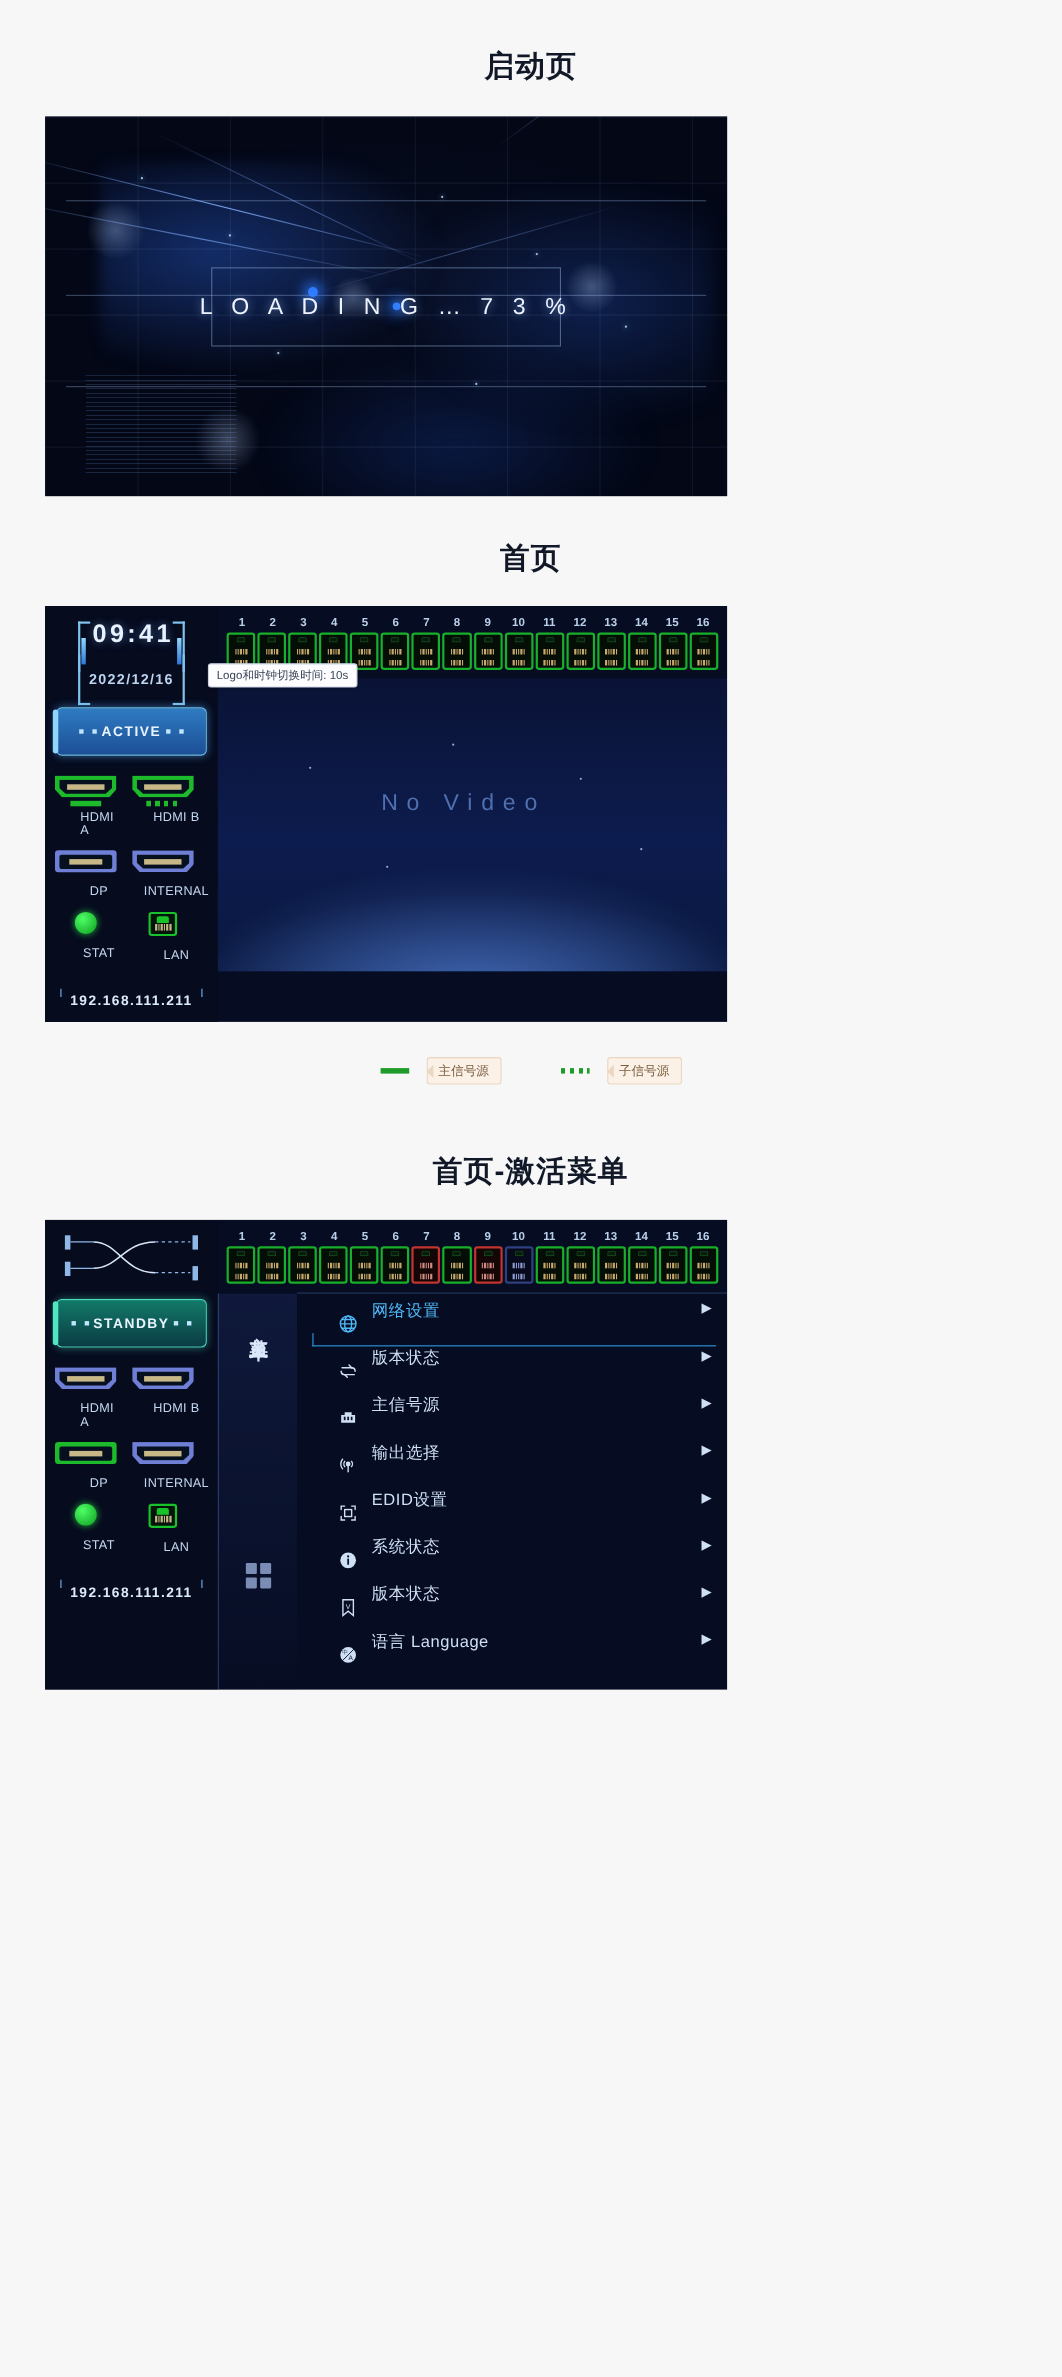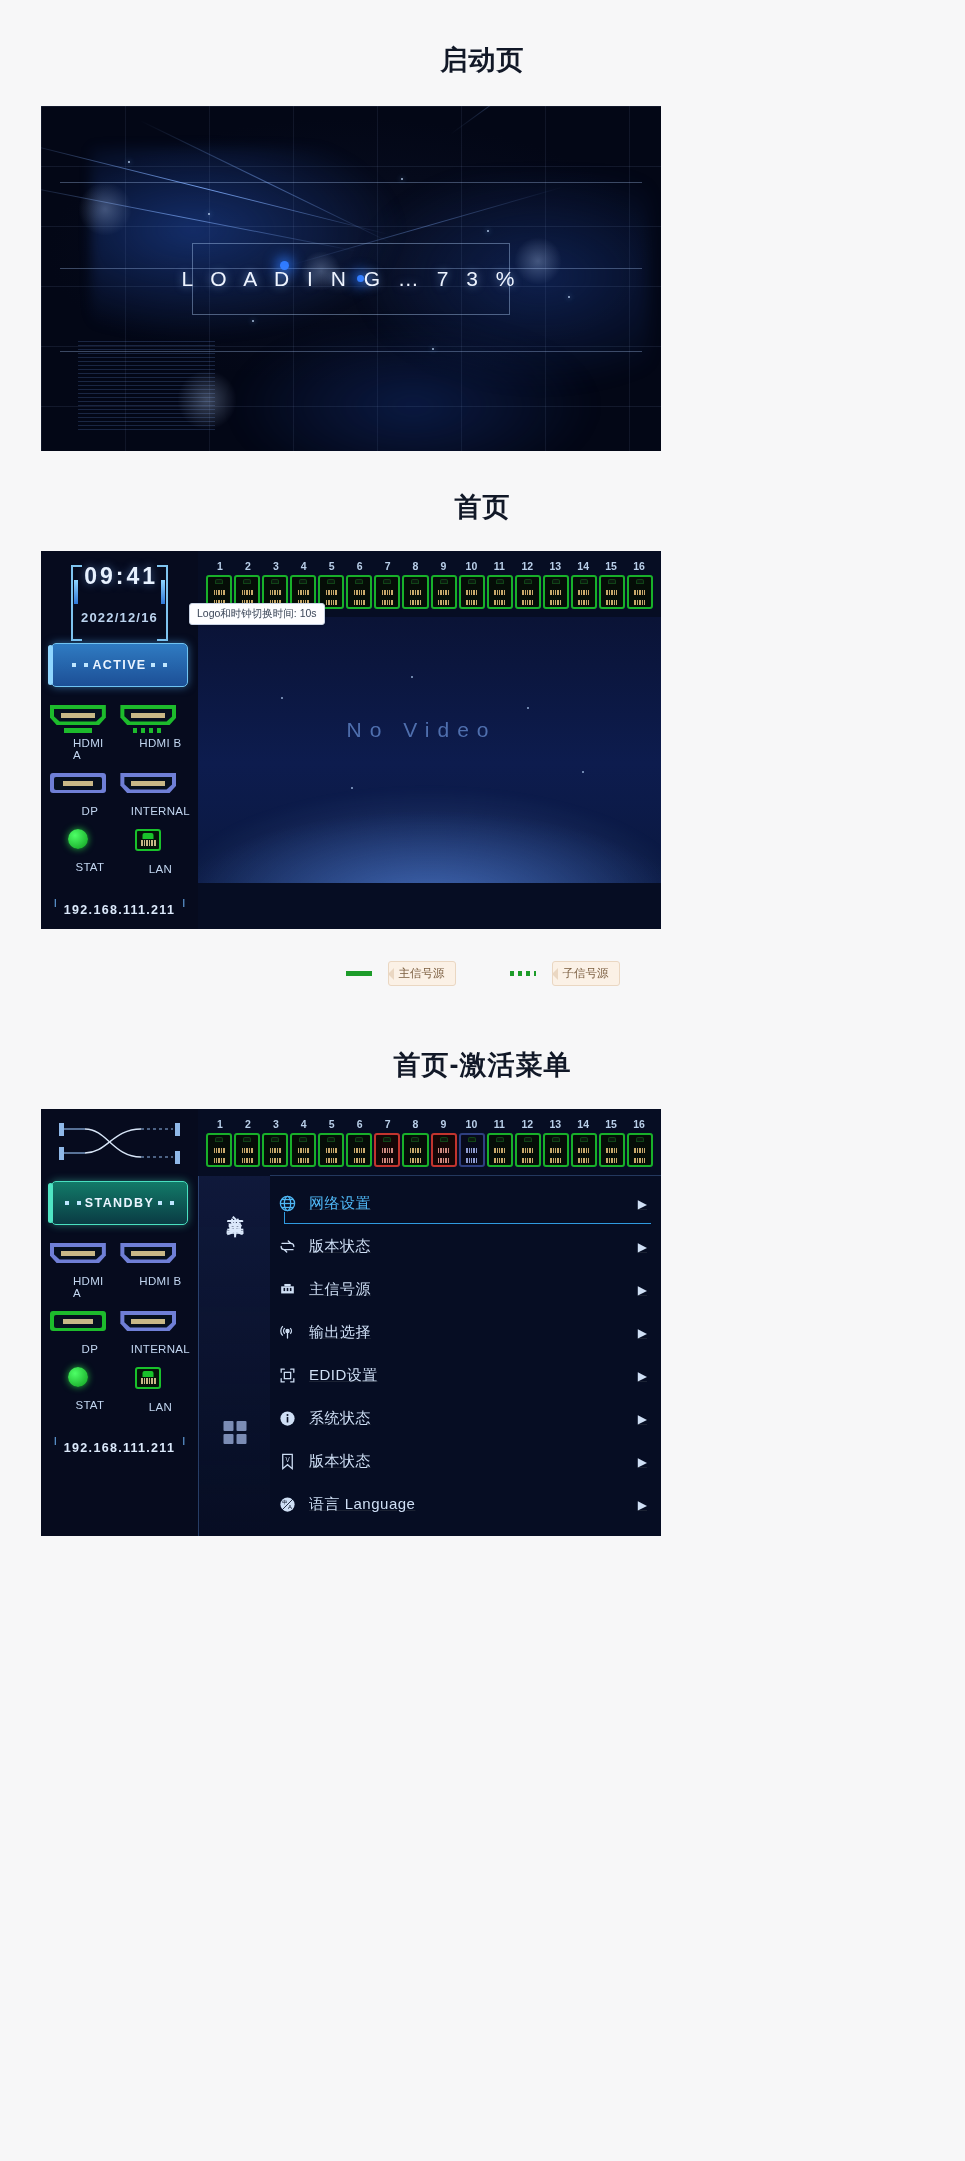--- a/index.html
+++ b/index.html
@@ -290,23 +290,22 @@
   }
   .menu-sidelabel .vtext {
     color:#dbe8fb; font-size: 17px; font-weight: 600; line-height: 1.55;
     letter-spacing: 2px; writing-mode: vertical-rl; text-orientation: upright;
   }
   .grid4 { position:absolute; bottom: 92px; left: 50%; transform:translateX(-50%);
     display:grid; grid-template-columns: 1fr 1fr; gap: 3px; }
   .grid4 i { width: 10px; height: 10px; background:#7b8cb5; display:block; border-radius:1px; }
   .menulist { flex: 1 1 auto; padding: 6px 0 10px; }
   .mitem {
-    display:flex; align-items:center; height: 43px; padding: 0 14px 0 3px;
+    display:flex; height: 43px; padding: 0 14px 0 32px;
     position: relative;
-    text-decoration: underline;
   }
   .mitem .mi-ico { width: 28px; flex: 0 0 28px; display:flex; align-items:center; justify-content:center; }
   .mitem .mi-label { flex: 1 1 auto; margin-left: 8px; color:#cfdff5; font-size: 15px; letter-spacing:.5px; }
   .mitem .mi-arrow { color:#cfdff5; font-size: 12px; }
   .mitem.sel .mi-label { color:#4fb7f5; }
   .mitem.sel .mi-arrow { color:#cfdff5; }
   .mitem.sel::after {
     content:""; position:absolute; left: 14px; right: 10px; bottom: 1px; height: 1px;
     background:#2f9ae0;
   }

